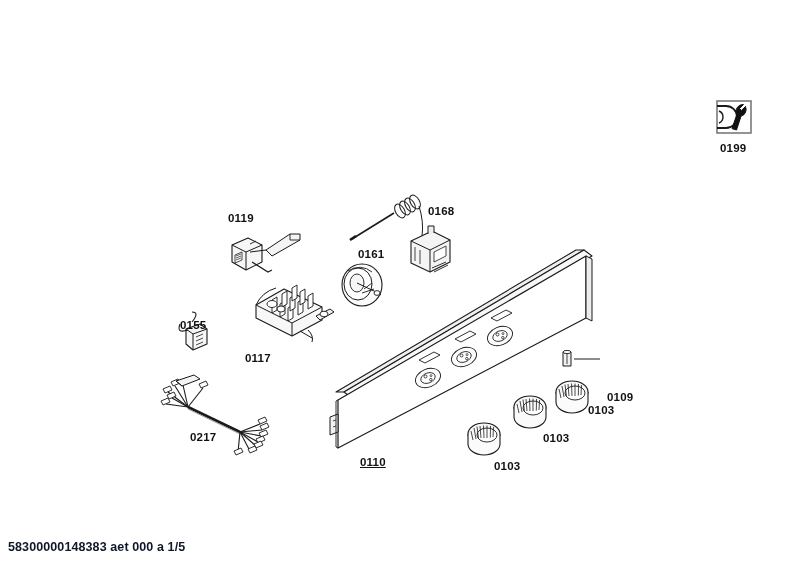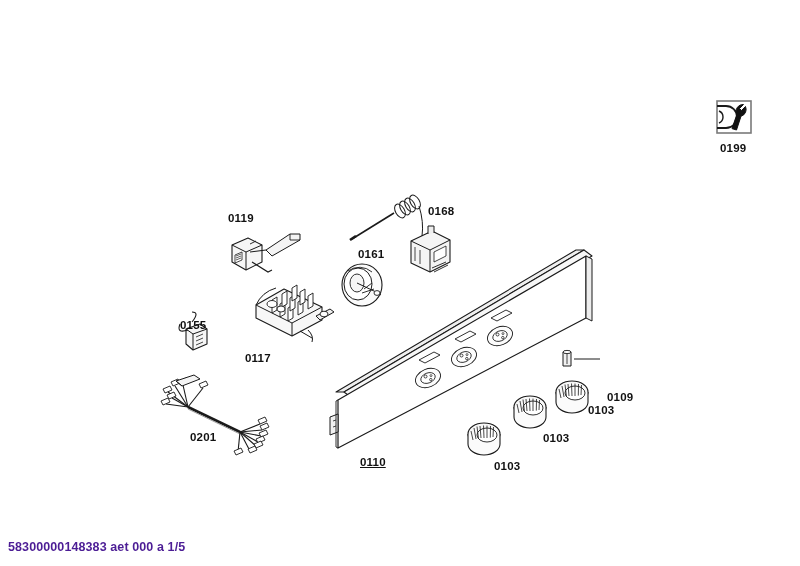--- a/index.html
+++ b/index.html
@@ -32,21 +32,21 @@
     white-space: nowrap;
     line-height: 1;
   }
   #footer-text {
     position: absolute;
     left: 8px;
     top: 540px;
     font-family: "Liberation Sans", sans-serif;
     font-size: 12.5px;
     font-weight: bold;
-    color: #4c1d95;
+    color: #0f172a;
     white-space: nowrap;
     letter-spacing: 0.1px;
   }
   #service-icon-wrap {
     position: absolute;
     left: 716px;
     top: 100px;
     width: 36px;
     height: 34px;
   }
@@ -275,21 +275,21 @@
                A 7 7 0 0 1 27.5 4.5 Z" fill="#111111" stroke="#111111" stroke-width="1"></path>
     </svg>
   </div>
 
   <div class="lbl" style="left: 720px; top: 143px;">0199</div>
   <div class="lbl" style="left: 228px; top: 213px; text-align: center;">0119</div>
   <div class="lbl" style="left: 428px; top: 206px;">0168</div>
   <div class="lbl" style="left: 326px; top: 249px; padding-left: 32px;">0161</div>
   <div class="lbl" style="left: 245px; top: 323px; margin-top: 30px;">0117</div>
   <div class="lbl" style="left: 153px; top: 320px; margin-left: 27px;">0155</div>
-  <div class="lbl" style="left: 190px; top: 432px;">0201</div>
+  <div class="lbl" style="left: 190px; top: 432px;">0217</div>
   <div class="lbl" style="left: 360px; top: 457px; text-decoration: underline;">0110</div>
   <div class="lbl" style="left: 607px; top: 358px; margin-top: 34px;">0109</div>
   <div class="lbl" style="left: 588px; top: 405px;">0103</div>
   <div class="lbl" style="left: 543px; top: 433px;">0103</div>
   <div class="lbl" style="left: 494px; top: 461px;">0103</div>
 
   <div id="footer-text">58300000148383 aet 000 a 1/5</div>
 </div>
 
 </body></html>

